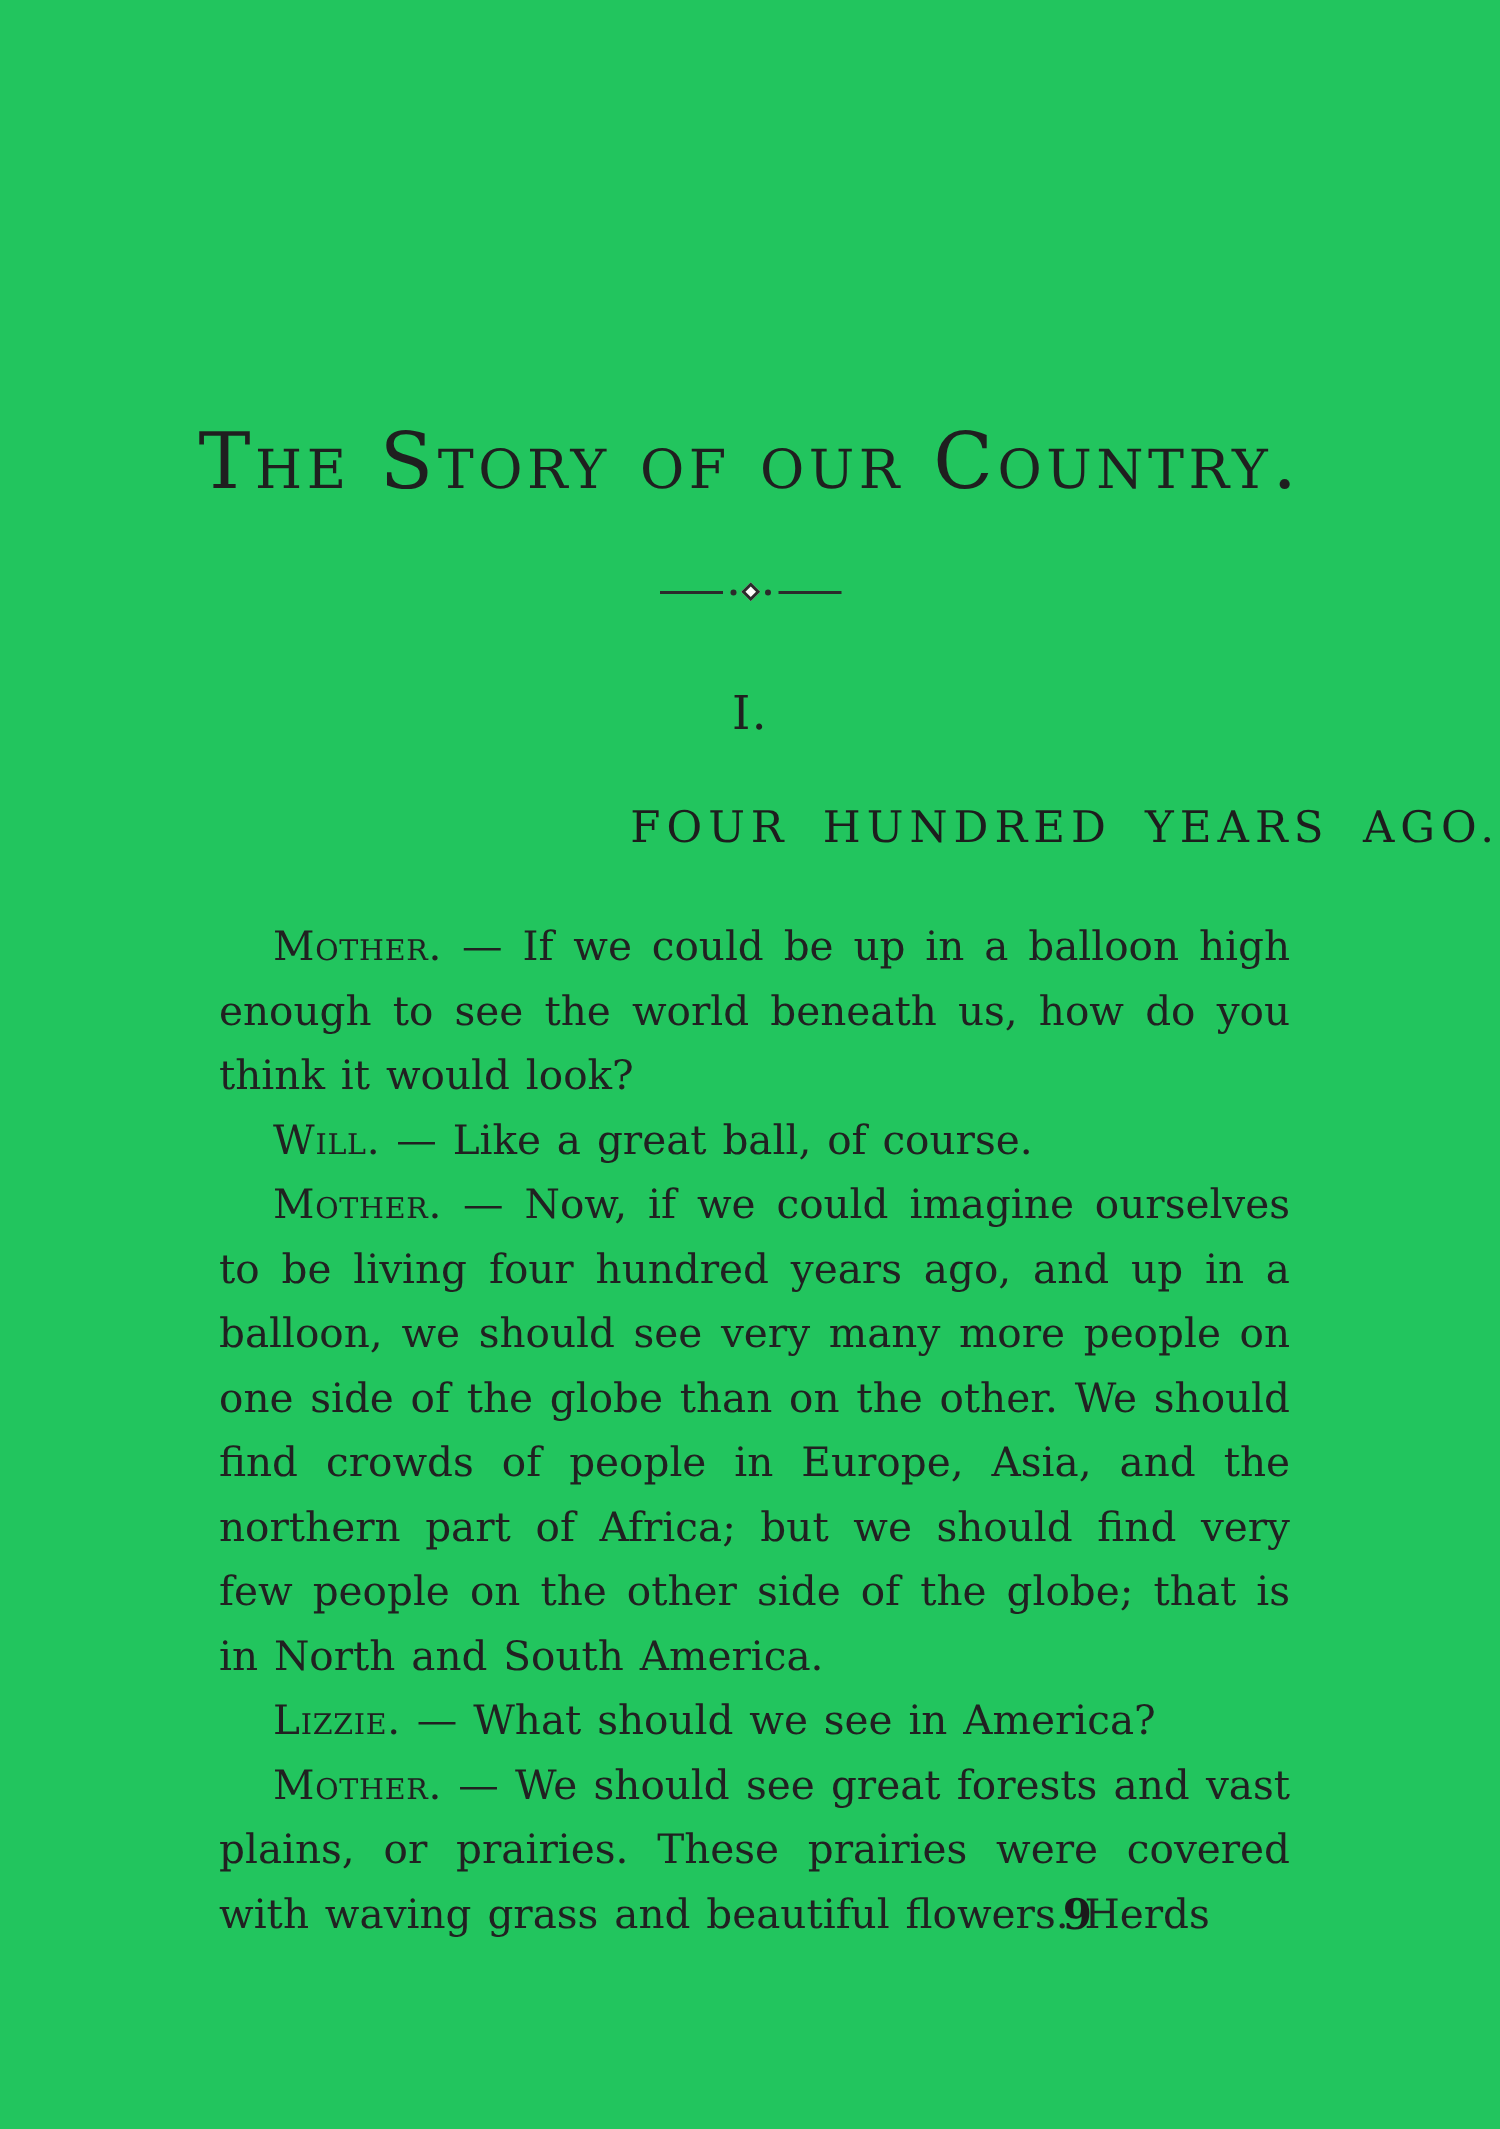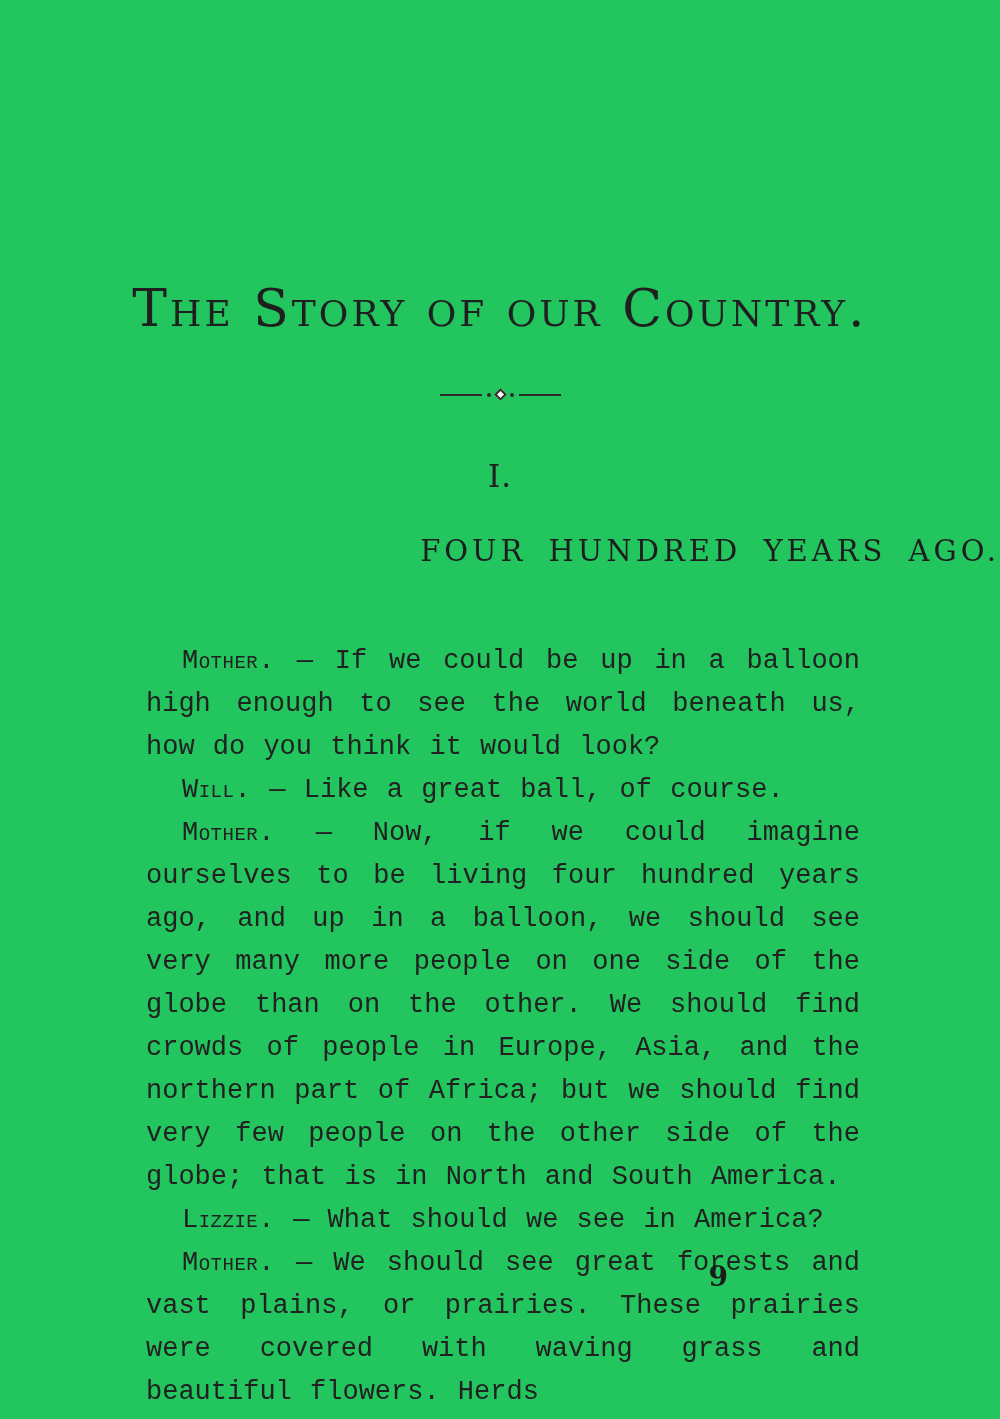--- a/index.html
+++ b/index.html
@@ -69,29 +69,28 @@
     font-weight: normal;
     font-size: 29px;
     letter-spacing: 4px;
     word-spacing: 9px;
     color: #1d1d1d;
     white-space: nowrap;
   }
 
   .body-text {
     position: absolute;
-    top: 640px;
+    top: 610px;
     left: 146px;
     width: 714px;
     font-size: 27px;
     line-height: 43px;
     text-align: justify;
     word-spacing: 2px;
     color: #212121;
-    font-family: Liberation Mono, monospace;
   }
 
   .body-text p { text-indent: 36px; }
 
   .speaker {
     font-variant: small-caps;
     letter-spacing: 0.5px;
   }
 
   .page-number {

